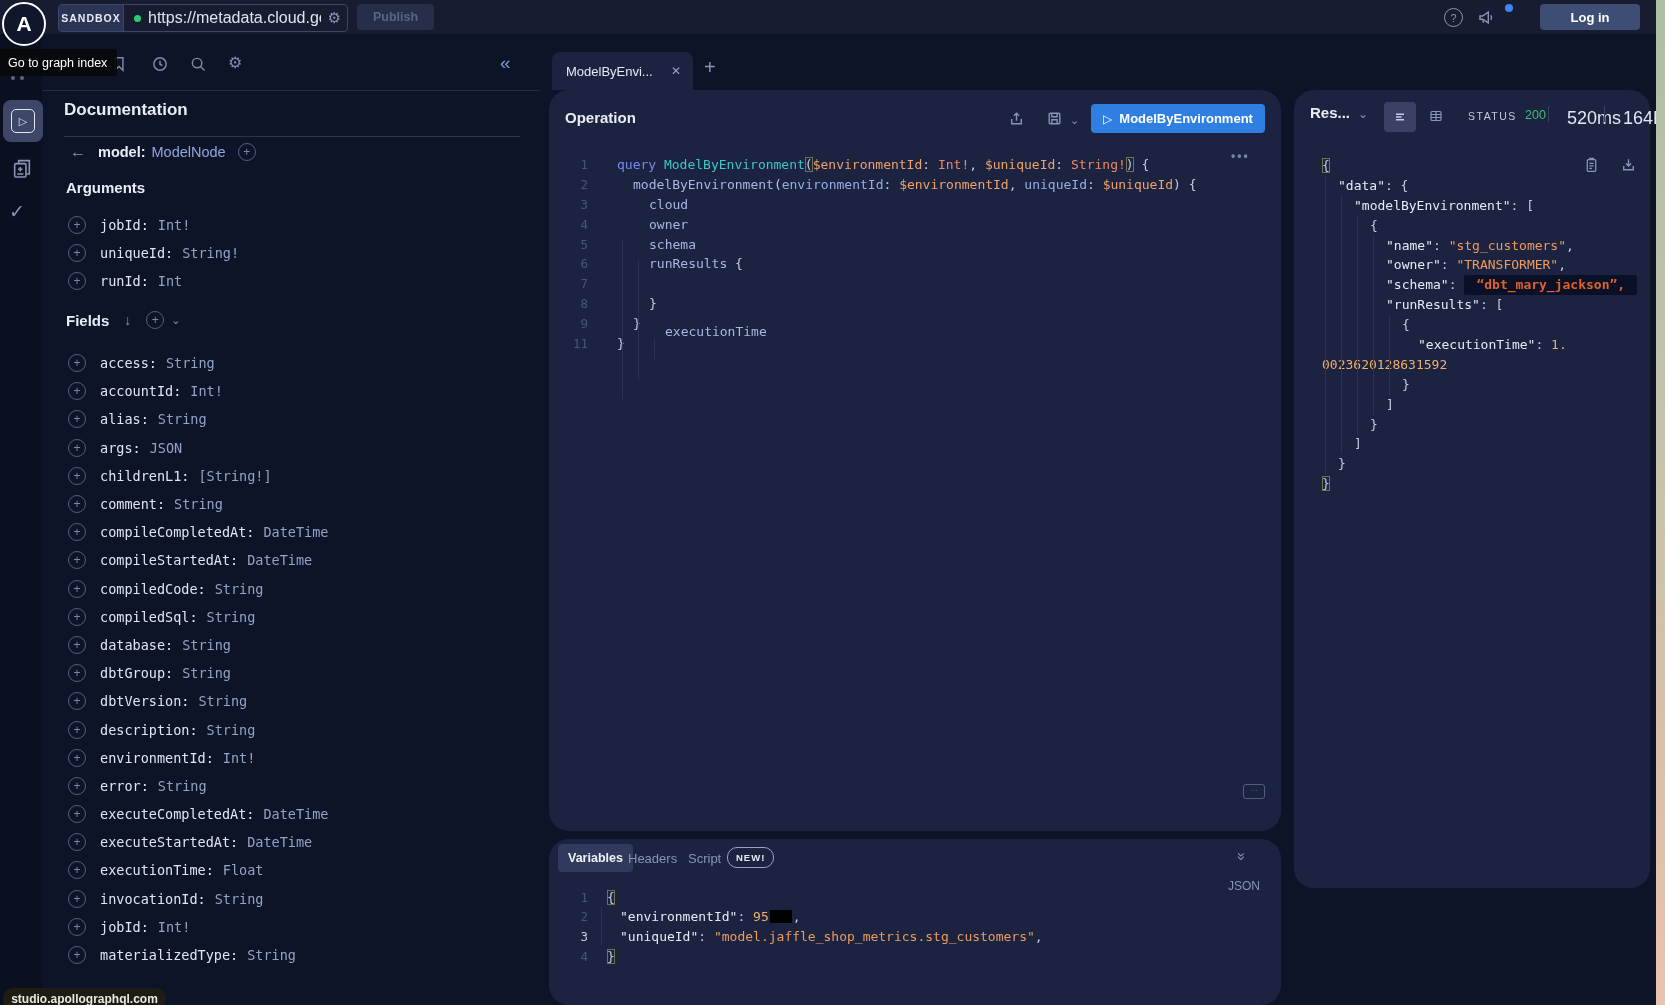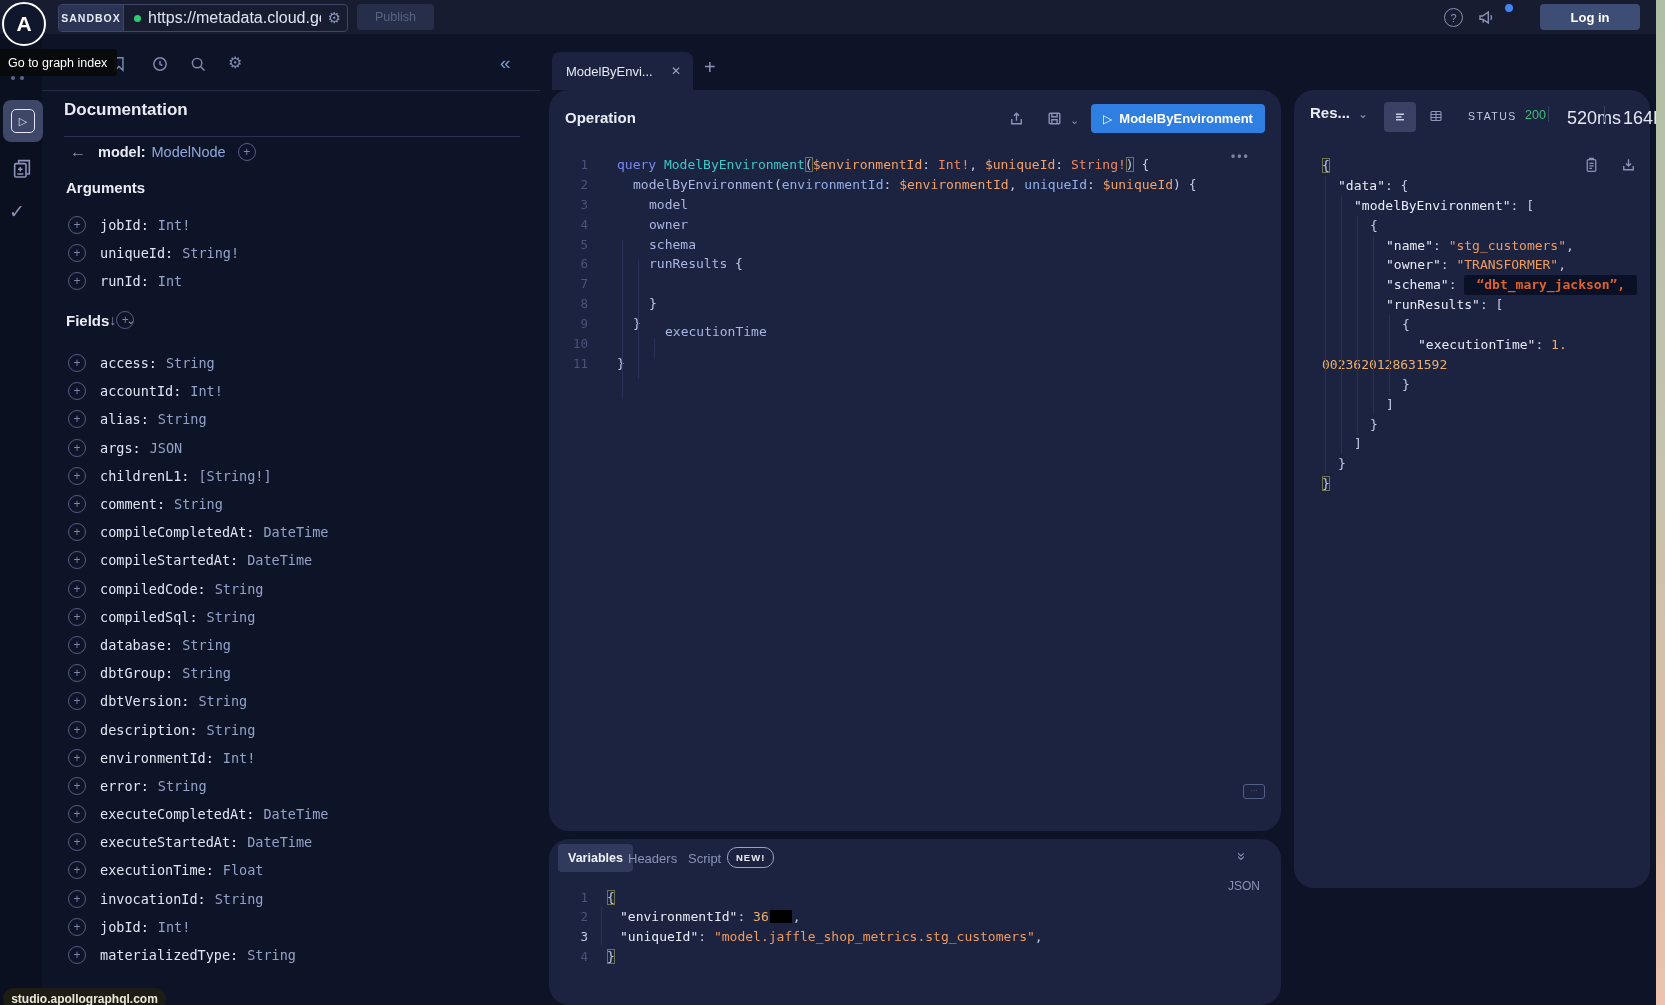--- a/index.html
+++ b/index.html
@@ -16,21 +16,21 @@
   .sbgroup{left:58px;top:4px;width:288px;height:26px;border:1px solid #3e4666;border-radius:4px;
            display:flex;align-items:stretch;overflow:hidden;}
   .sblabel{width:64px;background:#2c3456;color:#e8ebf4;font-size:10.5px;font-weight:bold;
            letter-spacing:1px;display:flex;align-items:center;justify-content:center;
            border-right:1px solid #3e4666;}
   .urlarea{flex:1;display:flex;align-items:center;gap:7px;padding:0 6px 0 10px;min-width:0;}
   .gdot{width:7px;height:7px;border-radius:50%;background:#2ecc71;flex:none;}
   .urltext{font-size:16px;color:#dfe4f0;white-space:nowrap;overflow:hidden;flex:1;}
   .urlgear{color:#8a93b8;font-size:15px;flex:none;}
   .publish{left:357px;top:4px;width:77px;height:26px;background:#272e4a;border-radius:4px;
-           color:#596384;font-weight:normal;font-size:12.5px;display:flex;align-items:center;justify-content:center;}
+           color:#596384;font-weight:bold;font-size:12.5px;display:flex;align-items:center;justify-content:center;}
   .helpic{left:1444px;top:8px;width:17px;height:17px;border:1.5px solid #8a93b8;border-radius:50%;
           color:#8a93b8;font-size:11px;display:flex;align-items:center;justify-content:center;}
   .mega{left:1477px;top:8px;color:#8a93b8;}
   .bluedot{left:1505px;top:4px;width:8px;height:8px;border-radius:50%;background:#3f86f2;}
   .loginbtn{left:1540px;top:4px;width:100px;height:26px;background:#3e4d73;border-radius:4px;
             color:#fff;font-weight:bold;font-size:13px;display:flex;align-items:center;justify-content:center;}
 
   
   .rail{left:0;top:34px;width:42px;height:971px;background:#0b1020;}
   .raildots{left:11px;top:76px;display:flex;gap:5px;}
@@ -57,21 +57,21 @@
 
   
   .doctitle{left:64px;top:100px;font-size:17px;font-weight:bold;}
   .docdiv{left:64px;top:136px;width:456px;height:1px;background:#2b3254;}
   .typerow{left:70px;top:143px;display:flex;align-items:center;gap:12px;}
   .backarrow{color:#8a93b8;font-size:16px;}
   .typefield{font-weight:bold;font-size:14.5px;color:#e9ecf4;}
   .typename{font-size:14.5px;color:#8fa7dd;margin-left:-6px;}
   .secthead{font-size:15px;font-weight:bold;}
   .argshead{left:66px;top:179px;}
-  .fieldshead{left:66px;top:311px;display:flex;align-items:center;}
+  .fieldshead{left:66px;top:311px;display:flex;align-items:center;gap:15px;}
   .dsmall{color:#8a93b8;font-size:14px;}
   .chevsmall{color:#8a93b8;font-size:11px;margin-left:-8px;}
   .fieldblock{left:68px;top:211px;width:452px;}
   .fieldblock2{left:68px;top:349px;width:452px;}
   .frow{height:28.2px;display:flex;align-items:center;gap:14px;}
   .pluscircle{width:16px;height:16px;border:1.5px solid #525d84;border-radius:50%;color:#7b86ac;
               flex:none;display:inline-flex;align-items:center;justify-content:center;}
   .pluscircle::after{content:"+";font:12px/1 "Liberation Sans",sans-serif;}
   .fname{font-family:"DejaVu Sans Mono",monospace;font-size:13.5px;color:#dfe5f2;white-space:pre;}
   .ftype{font-family:"DejaVu Sans Mono",monospace;font-size:13.5px;color:#93a2c8;margin-left:-5px;}
@@ -382,46 +382,45 @@
     </div>
     <div class="abs savechev">⌄</div>
     <div class="abs runbtn">
       <span class="runplay">▷</span>
       <span class="runlabel">ModelByEnvironment</span>
     </div>
     <div class="abs ellipsis">•••</div>
     <div class="abs code opcode">
         <div class="cl"><span class="ln">1</span><span class="tk" style="padding-left: 19px;"><span class="kw">query </span><span class="op">ModelByEnvironment</span><span class="box">(</span><span class="var">$environmentId</span><span class="pun">: </span><span class="typ">Int!</span><span class="pun">, </span><span class="var">$uniqueId</span><span class="pun">: </span><span class="typ">String!</span><span class="box">)</span><span class="pun"> {</span></span></div>
         <div class="cl"><span class="ln">2</span><span class="tk" style="padding-left: 35px;"><span class="fld">modelByEnvironment</span><span class="pun">(</span><span class="arg">environmentId</span><span class="pun">: </span><span class="var">$environmentId</span><span class="pun">, </span><span class="arg">uniqueId</span><span class="pun">: </span><span class="var">$uniqueId</span><span class="pun">) {</span></span></div>
-        <div class="cl"><span class="ln">3</span><span class="tk" style="padding-left: 51px;"><span class="fld">model</span></span></div>
+        <div class="cl"><span class="ln">3</span><span class="tk" style="padding-left: 51px;"><span class="fld">cloud</span></span></div>
         <div class="cl"><span class="ln">4</span><span class="tk" style="padding-left: 51px;"><span class="fld">owner</span></span></div>
         <div class="cl"><span class="ln">5</span><span class="tk" style="padding-left: 51px;"><span class="fld">schema</span></span></div>
         <div class="cl"><span class="ln">6</span><span class="tk" style="padding-left: 51px;"><span class="fld">runResults</span><span class="pun"> {</span></span></div>
         <div class="cl"><span class="ln">7</span><span class="tk" style="padding-left: 67px; margin-top: 48px;"><span class="fld">executionTime</span></span></div>
         <div class="cl"><span class="ln">8</span><span class="tk" style="padding-left: 51px;"><span class="pun">}</span></span></div>
         <div class="cl"><span class="ln">9</span><span class="tk" style="padding-left: 35px;"><span class="pun">}</span></span></div>
-        <div class="cl"><span class="ln">10</span><span class="tk" style="padding-left: 19px;"></span></div>
         <div class="cl"><span class="ln">11</span><span class="tk" style="padding-left: 19px;"><span class="pun">}</span></span></div>
       </div>
     <div class="abs guide" style="left:73px;top:149.9px;height:159.2px"></div>
     <div class="abs guide" style="left:89px;top:169.8px;height:119.4px"></div>
     <div class="abs guide" style="left:105px;top:249.4px;height:19.9px"></div>
     <div class="abs kbdic">···</div>
   </div>
 
   <div class="abs card varscard">
     <div class="abs vtabsel">Variables</div>
     <div class="abs vtab vth">Headers</div>
     <div class="abs vtab vts">Script</div>
     <div class="abs newbadge">NEW!</div>
     <div class="abs dblchev">»</div>
     <div class="abs jsonlbl">JSON</div>
     <div class="abs code varcode">
         <div class="cl"><span class="ln">1</span><span class="tk" style="padding-left: 9px;"><span class="box">{</span></span></div>
-        <div class="cl"><span class="ln">2</span><span class="tk" style="padding-left: 22px;"><span class="key">"environmentId"</span><span class="pun">: </span><span class="num">36</span><span class="redact"></span><span class="pun">,</span></span></div>
+        <div class="cl"><span class="ln">2</span><span class="tk" style="padding-left: 22px;"><span class="key">"environmentId"</span><span class="pun">: </span><span class="num">95</span><span class="redact"></span><span class="pun">,</span></span></div>
         <div class="cl"><span class="ln act">3</span><span class="tk" style="padding-left: 22px;"><span class="key">"uniqueId"</span><span class="pun">: </span><span class="str">"model.jaffle_shop_metrics.stg_customers"</span><span class="pun">,</span></span></div>
         <div class="cl"><span class="ln">4</span><span class="tk" style="padding-left: 9px;"><span class="box">}</span></span></div>
       </div>
     <div class="abs guide" style="left:52px;top:67.7px;height:38.8px"></div>
   </div>
 
   <div class="abs card respcard">
     <div class="abs resptitle">Res...</div>
     <div class="abs respchev">⌄</div>
     <div class="abs viewbtn">

